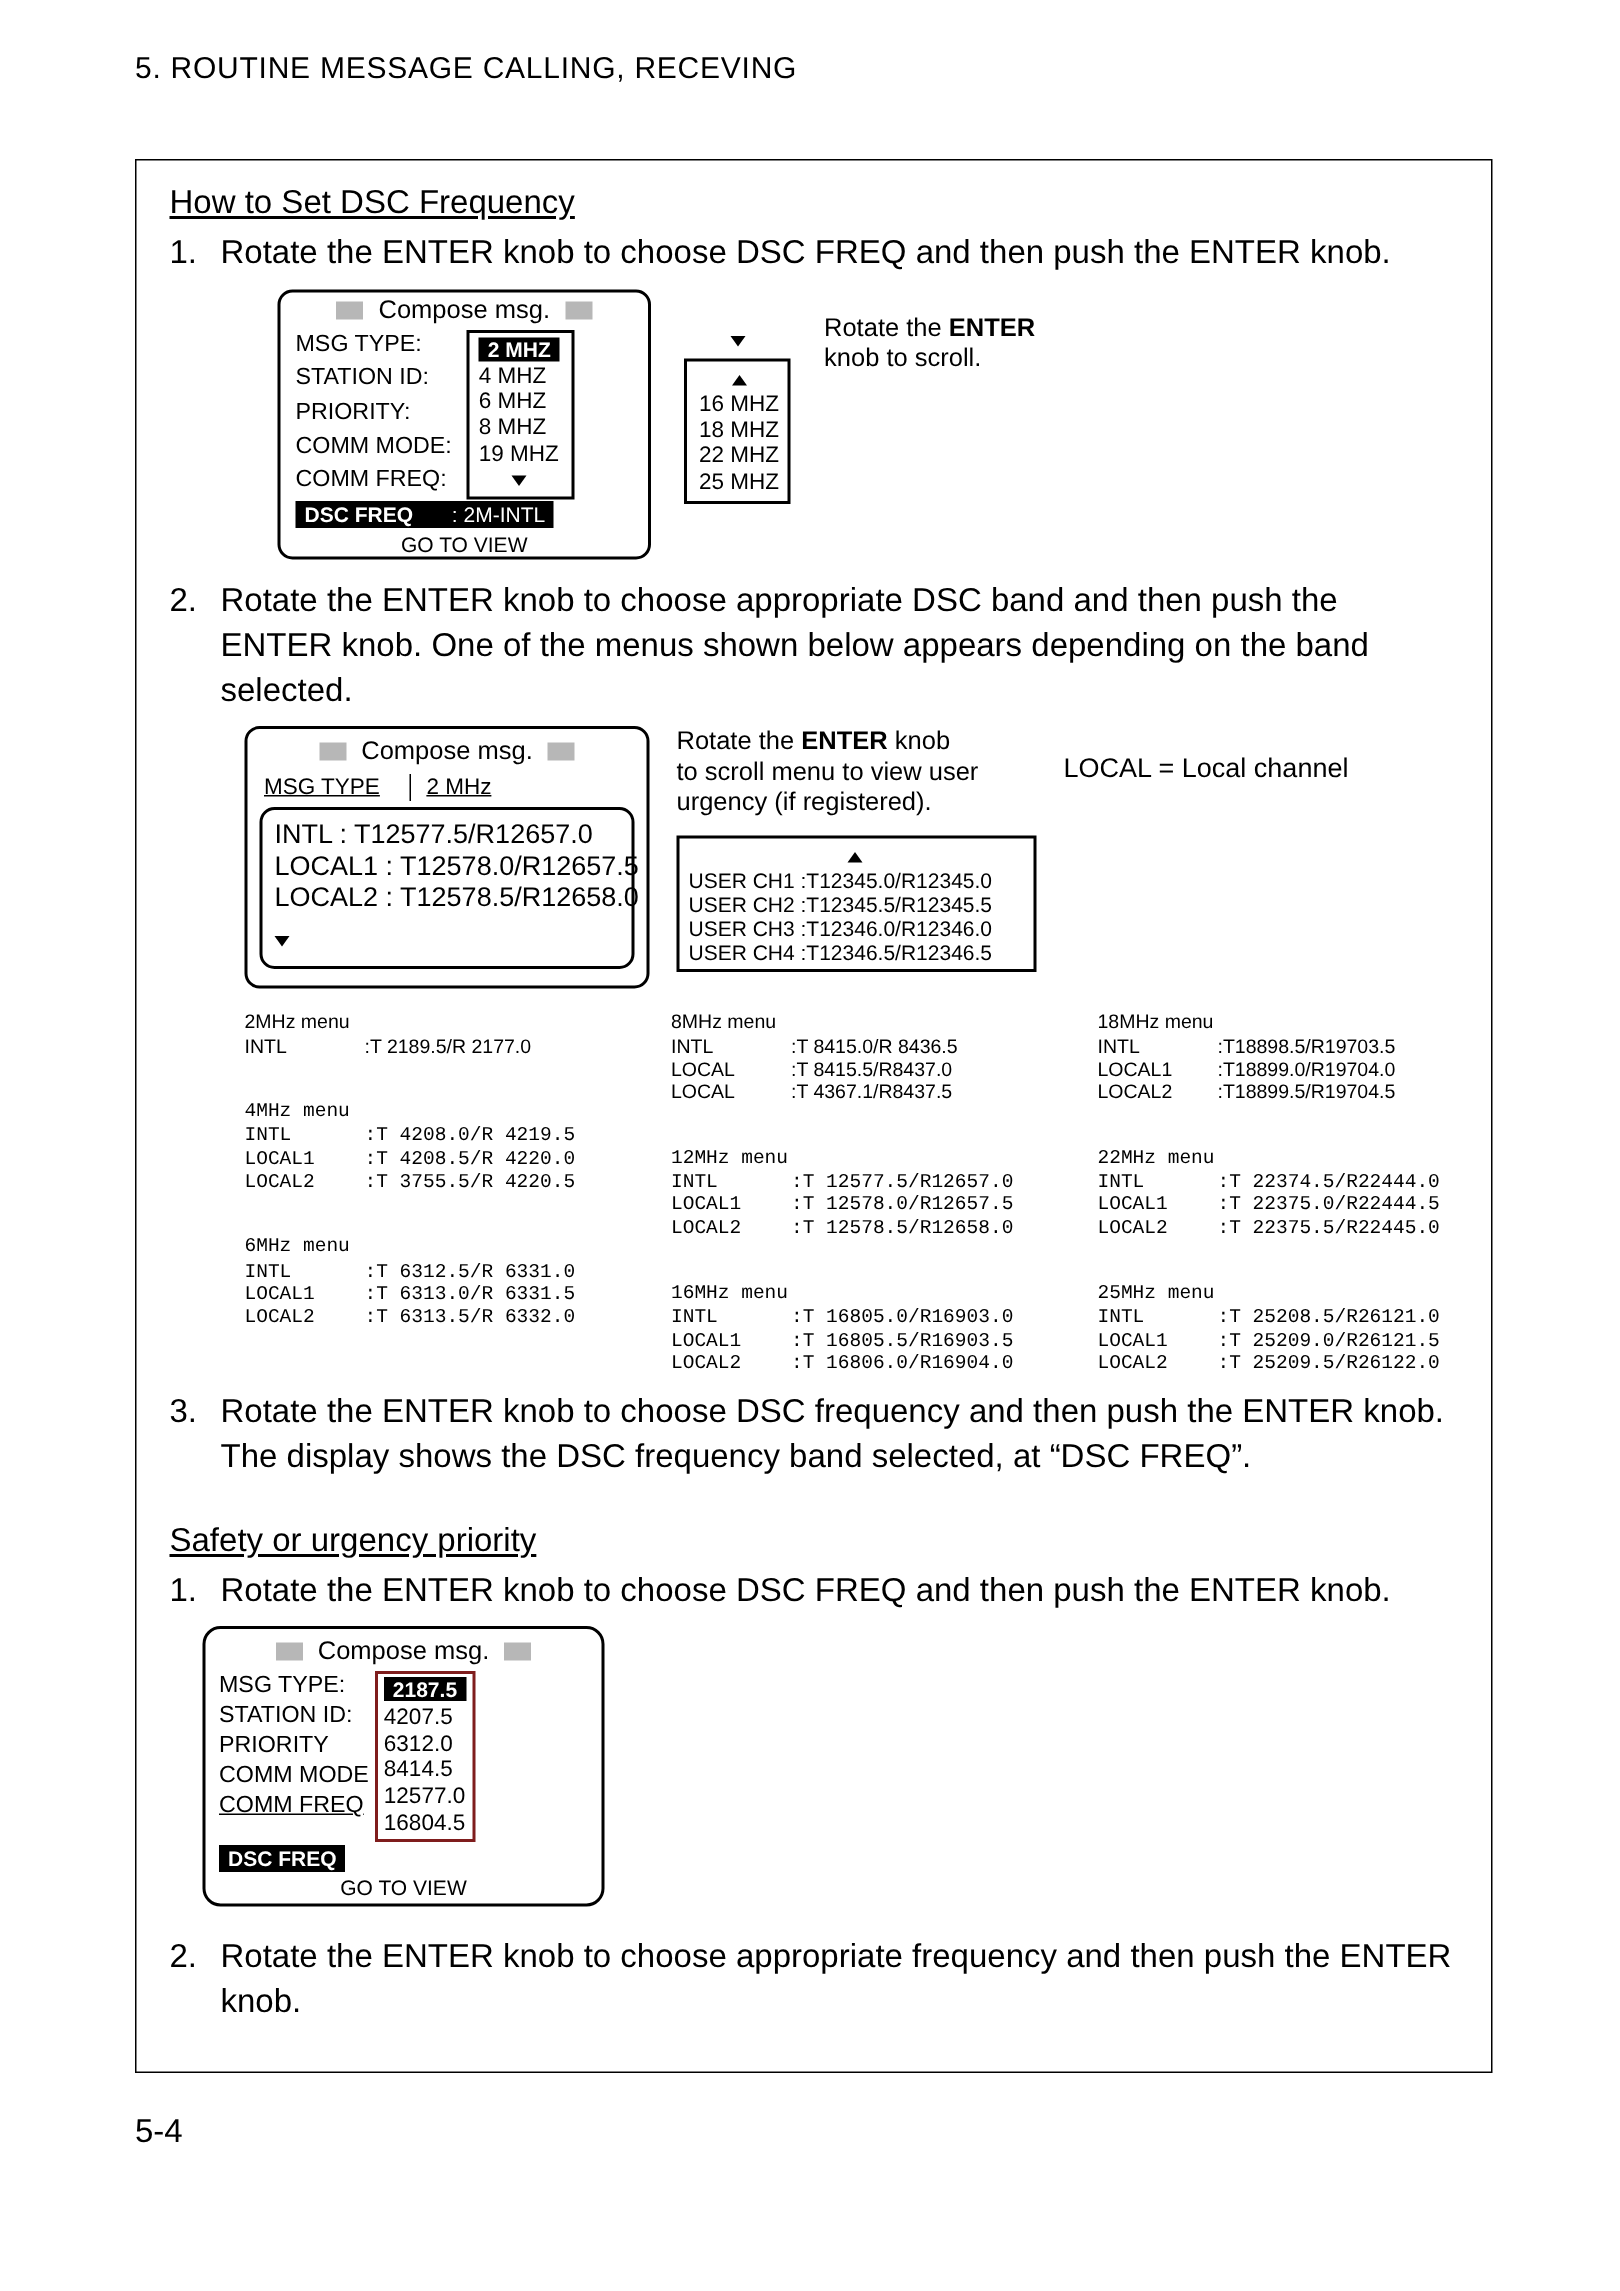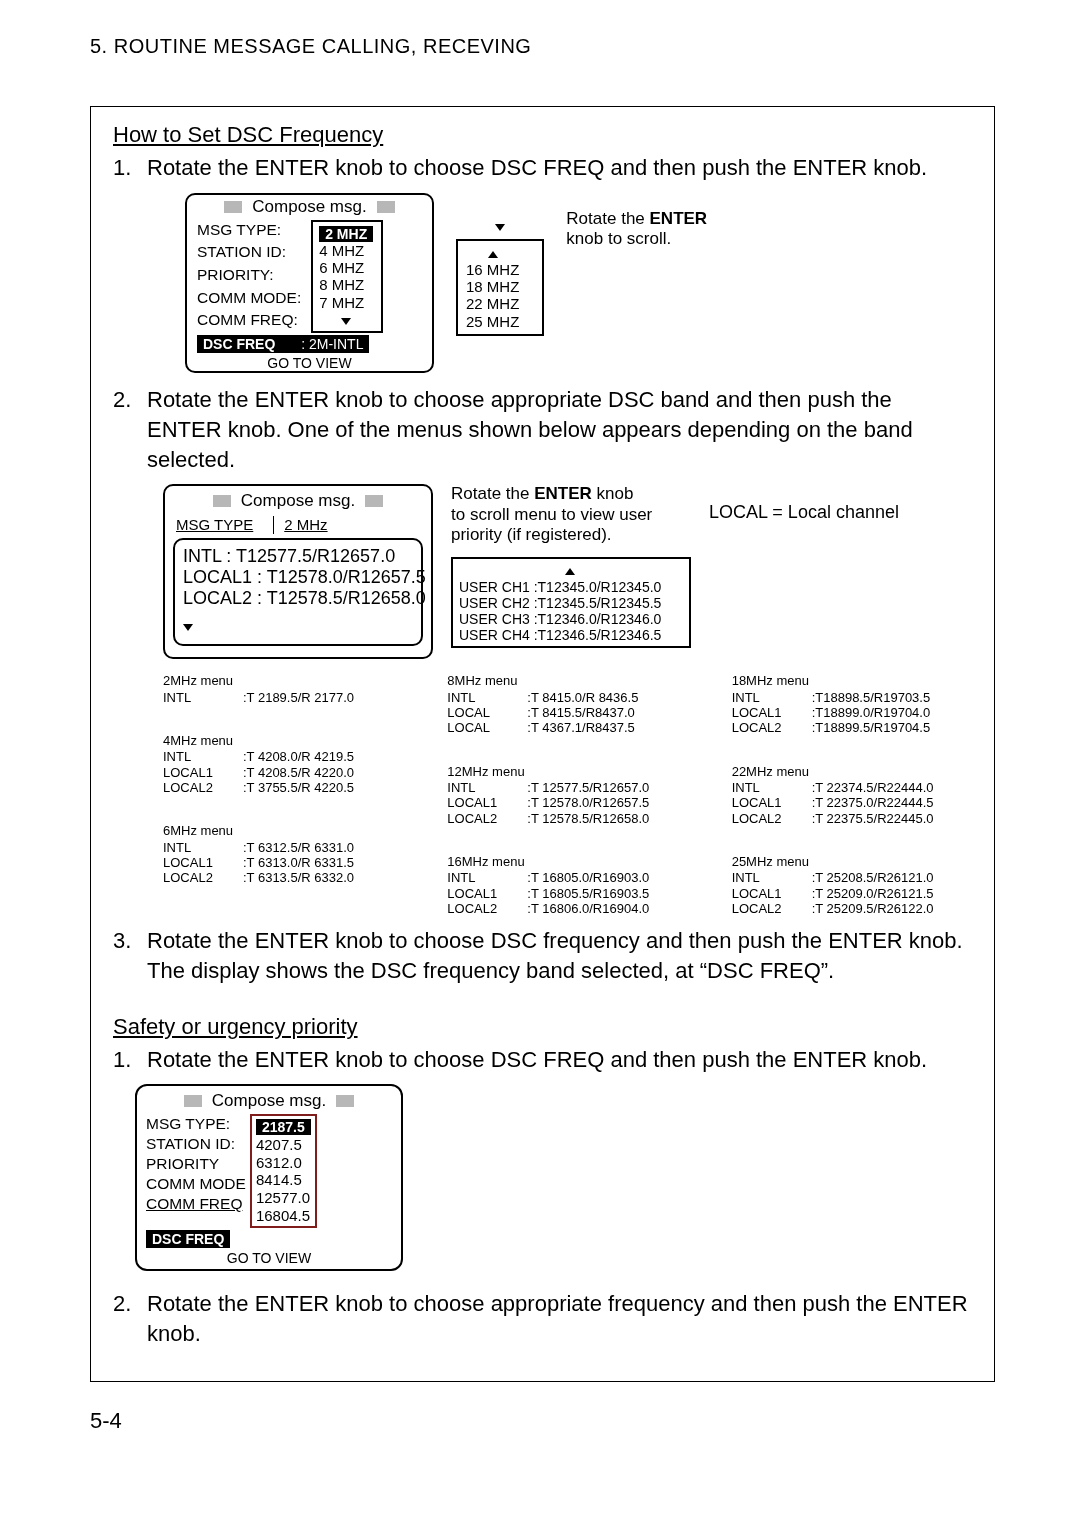--- a/index.html
+++ b/index.html
@@ -86,21 +86,21 @@
   .fig2-inner div { font-size:18px; white-space:nowrap; }
   .fig2-triwrap { margin-top:6px; }
 
   
   .menus { display:flex; margin:14px 0 10px 50px; gap:44px; font-size:13px; line-height:1.18; }
   .menus .col { width:260px; }
   .menus .title { margin-bottom:1px; }
   .menus .ln { display:flex; }
   .menus .ln .lab { width:80px; }
   .menus .ln .val { }
-  .menuset + .menuset { margin-top:28px; }
+  .menuset + .menuset { margin-top:28px;font-family:Liberation Mono, monospace; }
 
   
   .fig3 {
     margin: 10px 0 18px 22px;
     border:2px solid #000; border-radius:12px; width:258px; padding:3px; font-size:15.5px;
   }
   .fig3 .title-compose { font-size:17px; }
   .fig3-body { display:flex; margin:0 6px 0 6px; }
   .fig3-lc { }
   .fig3-lc div { padding:1px 0; }
@@ -149,36 +149,36 @@
               </div>
             <div>
                 <span>COMM FREQ:</span>
               </div>
           </div>
           <div class="popup" style="line-height:1.15">
             <div><span class="sel">2 MHZ</span></div>
             <div>4 MHZ</div>
             <div>6 MHZ</div>
             <div>8 MHZ</div>
-            <div>7 MHZ</div>
+            <div>19 MHZ</div>
             <div style="text-align:center"><span class="tri-dn"></span></div>
           </div>
         </div>
         <div style="margin:2px 6px 0 10px">
           <span class="sel-row">
             <span>DSC FREQ</span>
             <span style="font-weight:normal;margin-left:22px">: 2M-INTL</span>
           </span>
         </div>
         <div class="goview">GO TO VIEW</div>
       </div>
 
       <div style="margin-top:18px">
         <div style="text-align:center;margin-bottom:2px"><span class="tri-dn"></span></div>
-        <div class="popup" style="padding:3px 23px 4px 8px;">
+        <div class="popup" style="padding:3px 6px 4px 8px;">
           <div style="text-align:center"><span class="tri-up"></span></div>
           <div>16 MHZ</div>
           <div>18 MHZ</div>
           <div>22 MHZ</div>
           <div>25 MHZ</div>
         </div>
       </div>
 
       <div class="note" style="margin-top:16px">
         <div><span>Rotate the </span><b>ENTER</b></div>
@@ -208,21 +208,21 @@
           <div>LOCAL1   : T12578.0/R12657.5</div>
           <div>LOCAL2   : T12578.5/R12658.0</div>
           <div class="fig2-triwrap"><span class="tri-dn"></span></div>
         </div>
       </div>
 
       <div style="width:240px">
         <div class="note">
           <div><span>Rotate the </span><b>ENTER</b><span> knob</span></div>
           <div>to scroll menu to view user</div>
-          <div>priority (if registered).</div>
+          <div>urgency (if registered).</div>
         </div>
         <div style="margin-top:12px">
           <div class="popup" style="font-size:14px">
             <div style="text-align:center"><span class="tri-up"></span></div>
             <div>USER CH1 :T12345.0/R12345.0</div>
             <div>USER CH2 :T12345.5/R12345.5</div>
             <div>USER CH3 :T12346.0/R12346.0</div>
             <div>USER CH4 :T12346.5/R12346.5</div>
           </div>
         </div>

